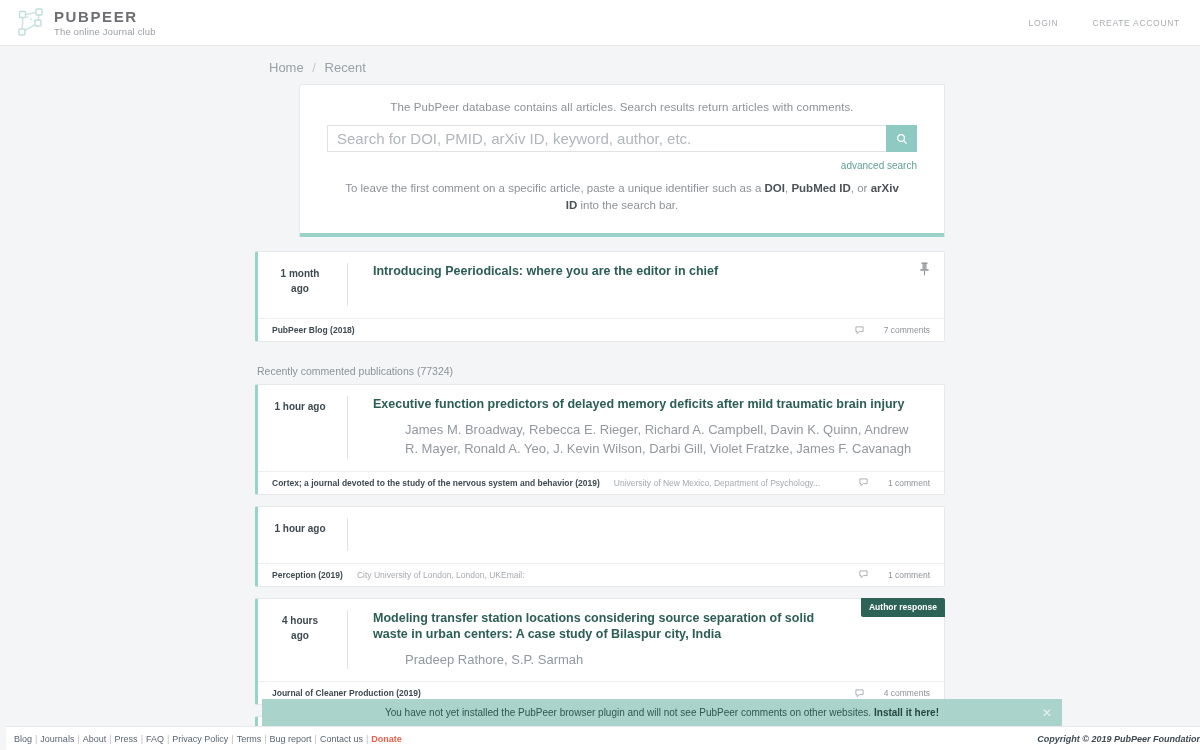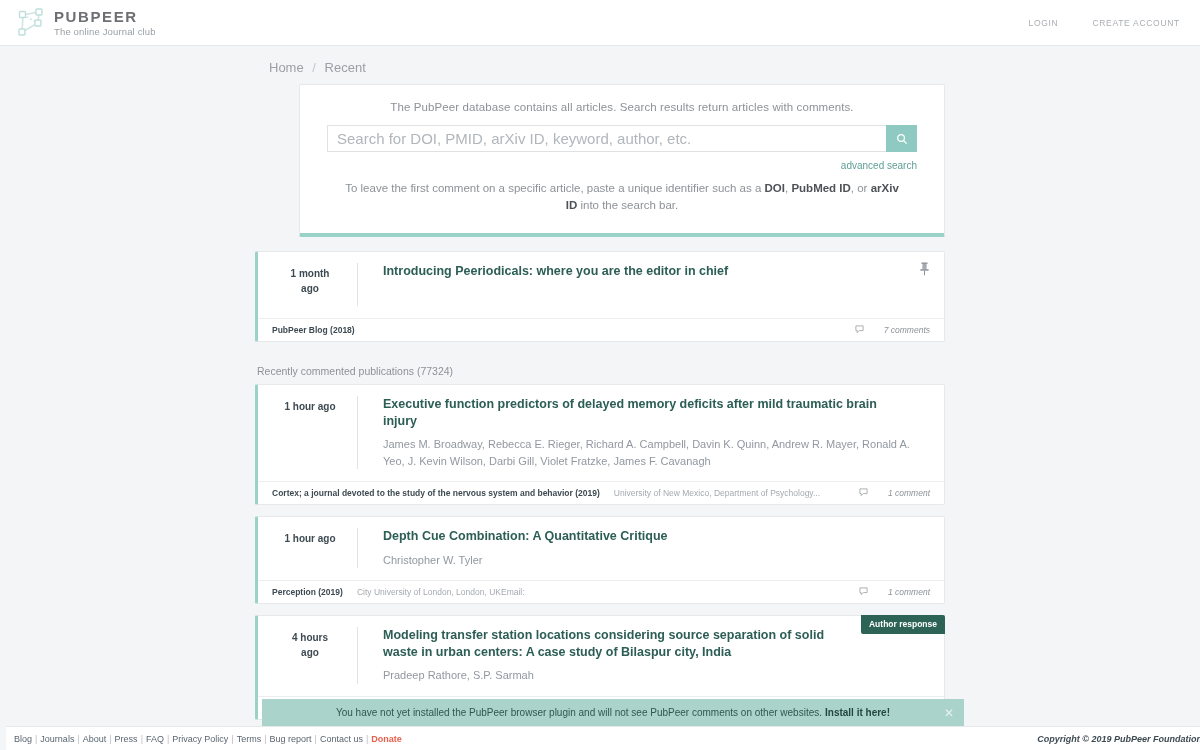--- a/index.html
+++ b/index.html
@@ -178,21 +178,21 @@
     background: #ffffff;
     border: 1px solid #e6e8ea;
     border-left: 3px solid #9ad1c9;
     border-radius: 2px;
     margin-bottom: 11px;
     position: relative;
   }
 
   .card-body {
     display: flex;
-    padding: 11px 24px 12px;
+    padding: 11px 14px 12px;
     min-height: 56px;
     gap: 9px;
   }
 
   .card-date {
     width: 56px;
     flex: 0 0 56px;
     text-align: center;
     font-size: 10px;
     font-weight: bold;
@@ -218,24 +218,25 @@
     font-size: 12.5px;
     font-weight: bold;
     color: #2c5e55;
     line-height: 1.32;
     cursor: pointer;
     text-decoration: none;
     display: block;
   }
 
   .card-authors {
-    font-size: 11px;
+    font-size: 13px;
     color: #9298a0;
     line-height: 1.5;
     margin-top: 7px;
+    margin-left: 32px;
   }
 
   .card-footer {
     border-top: 1px solid #eceef0;
     padding: 6px 14px 6px;
     display: flex;
     align-items: center;
     font-size: 8.5px;
   }
 
@@ -249,25 +250,24 @@
     color: #a5aab0;
     margin-left: 14px;
     overflow: hidden;
     white-space: nowrap;
   }
 
   .footer-comments {
     margin-left: auto;
     color: #8d9298;
     display: flex;
-    align-items: flex-start;
+    align-items: center;
     gap: 20px;
     cursor: pointer;
     white-space: nowrap;
-    font-style: italic;
   }
   .footer-comments svg { display: block; }
 
   .pin-icon {
     position: absolute;
     top: 10px;
     right: 14px;
     cursor: pointer;
   }
 
@@ -283,21 +283,21 @@
     border-radius: 0 2px 0 2px;
     cursor: pointer;
   }
 
   .card.tall .card-body { min-height: 66px; }
 
   
   .plugin-banner {
     position: absolute;
     left: 262px;
-    width: 702px;
+    width: 800px;
     bottom: 24px;
     background: #a9d3cb;
     padding: 8px 10px;
     display: flex;
     align-items: center;
     justify-content: center;
     font-size: 10px;
     color: #32574f;
   }
 
@@ -463,24 +463,20 @@
             </svg>
             <span>1 comment</span>
           </span>
         </div>
       </div>
 
       <div class="card">
         <div class="card-body">
           <div class="card-date">1 hour ago</div>
           <div class="card-divider"></div>
-          <div class="card-main">
-            <a class="card-title">Depth Cue Combination: A Quantitative Critique</a>
-            <div class="card-authors">Christopher W. Tyler</div>
-          </div>
         </div>
         <div class="card-footer">
           <span class="footer-journal">Perception (2019)</span>
           <span class="footer-affil">City University of London, London, UKEmail:</span>
           <span class="footer-comments">
             <svg width="9" height="9" viewBox="0 0 10 10">
               <path d="M1 1 h8 v5.2 h-4.2 L2.3 8.4 V6.2 H1 Z" fill="none" stroke="#9aa0a6" stroke-width="0.9"></path>
             </svg>
             <span>1 comment</span>
           </span>

